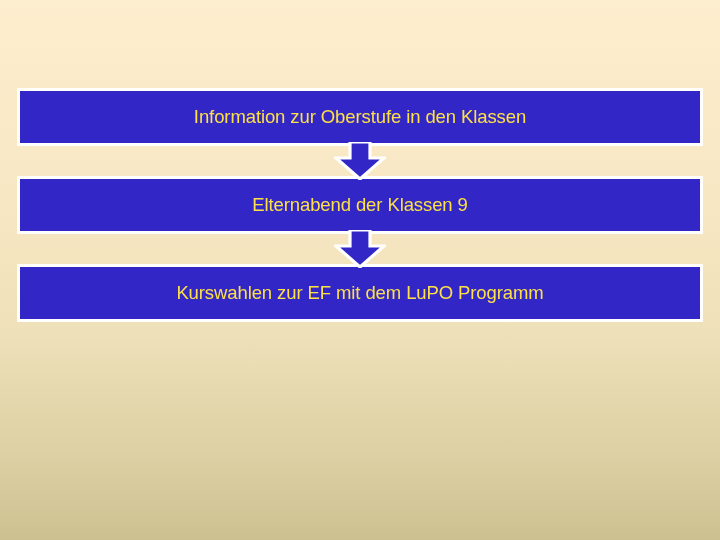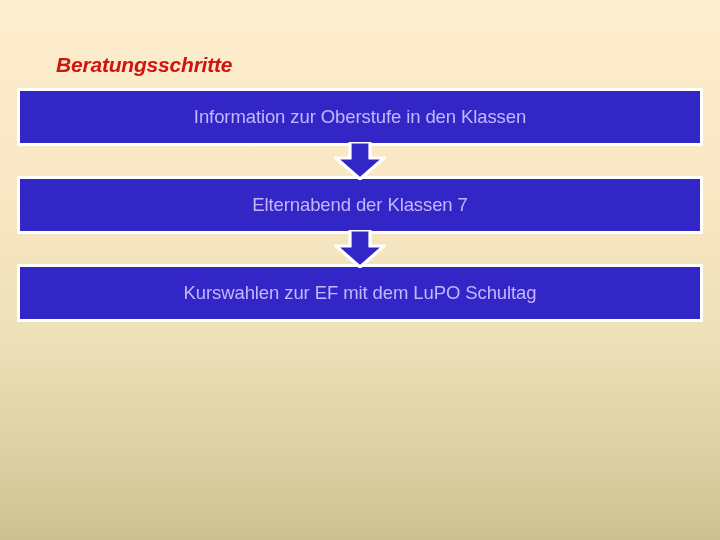--- a/index.html
+++ b/index.html
@@ -59,21 +59,21 @@
     height: 58px;
     background: #3227c6;
     border: 3px solid #ffffff;
     display: flex;
     align-items: center;
     justify-content: center;
     z-index: 1;
   }
 
   .box-label {
-    color: #c4b5fd;
+    color: #fde047;
     font-size: 18.5px;
     line-height: 1;
     letter-spacing: -0.1px;
     white-space: nowrap;
     text-align: center;
   }
 
   
   .gap {
     position: relative;
@@ -93,49 +93,48 @@
   }
 
   
   .step:last-child .gap { display: none; }
 </style>
 </head>
 <body>
 
 <div id="slide">
 
-  <div id="title">Beratungsschritte</div>
 
   <div id="flow">
 
     <div class="step">
       <div class="box">
         <span class="box-label">Information zur Oberstufe in den Klassen</span>
       </div>
       <div class="gap">
         <svg class="arrow" viewBox="0 0 52 38">
           <polygon points="16,0 36,0 36,16 50,16 26,37 2,16 16,16" fill="#3227c6" stroke="#ffffff" stroke-width="3.2" stroke-linejoin="miter"></polygon>
         </svg>
       </div>
     </div>
 
     <div class="step">
       <div class="box">
-        <span class="box-label">Elternabend der Klassen 7</span>
+        <span class="box-label">Elternabend der Klassen 9</span>
       </div>
       <div class="gap">
         <svg class="arrow" viewBox="0 0 52 38">
           <polygon points="16,0 36,0 36,16 50,16 26,37 2,16 16,16" fill="#3227c6" stroke="#ffffff" stroke-width="3.2" stroke-linejoin="miter"></polygon>
         </svg>
       </div>
     </div>
 
     <div class="step">
       <div class="box">
-        <span class="box-label">Kurswahlen zur EF mit dem LuPO Schultag</span>
+        <span class="box-label">Kurswahlen zur EF mit dem LuPO Programm</span>
       </div>
       <div class="gap">
         <svg class="arrow" viewBox="0 0 52 38">
           <polygon points="16,0 36,0 36,16 50,16 26,37 2,16 16,16" fill="#3227c6" stroke="#ffffff" stroke-width="3.2" stroke-linejoin="miter"></polygon>
         </svg>
       </div>
     </div>
 
 
 

